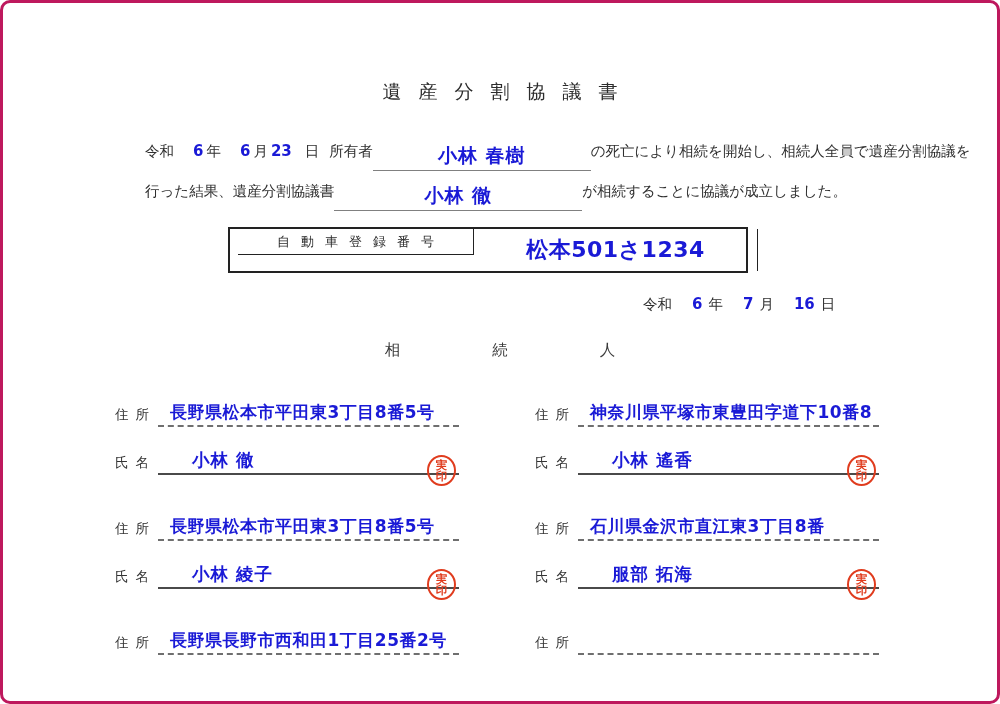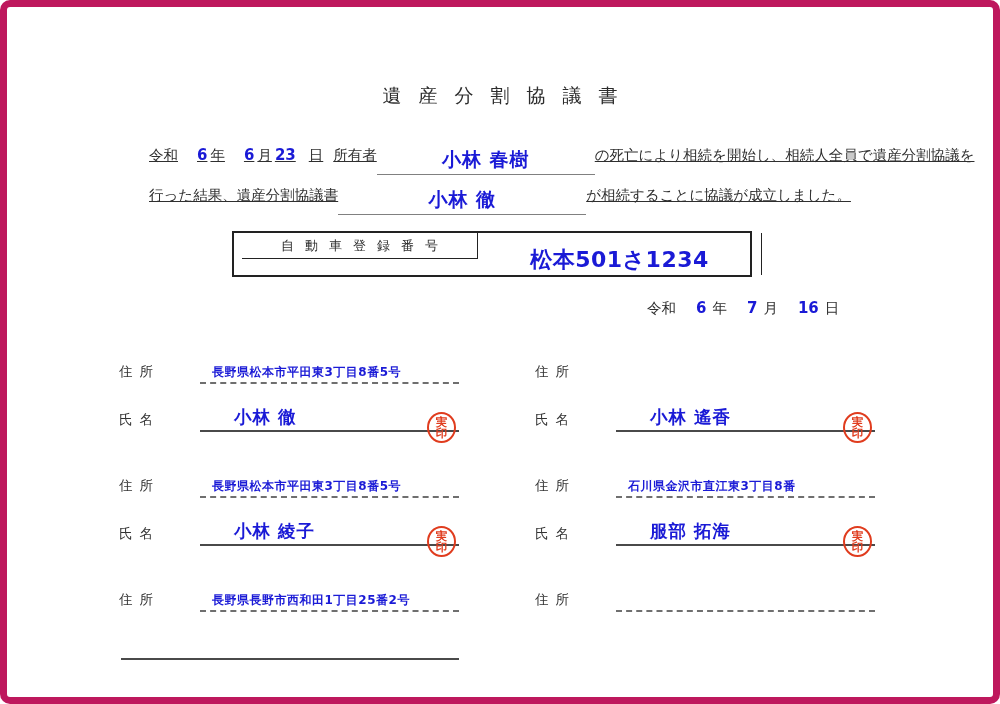--- a/index.html
+++ b/index.html
@@ -1,30 +1,30 @@
 <!DOCTYPE html>
 <html><head>
 <meta charset="utf-8">
 <style>
   html,body { margin:0; padding:0; background:#fff; }
   .page {
     width:1000px; height:704px; box-sizing:border-box;
-    background:#ffffff; border:7px solid #be185d; border-radius:10px;
+    background:#ffffff; border:3px solid #be185d; border-radius:10px;
     position:relative; overflow:hidden;
     font-family:"Liberation Serif","DejaVu Serif",serif;
     color:#333;
   }
   .title {
     margin-top:76px; text-align:center;
     font-size:19px; letter-spacing:17px; text-indent:17px;
     color:#2c2c2c; font-weight:500;
   }
   
   .intro { margin:26px 0 0 142px; font-size:14.5px; color:#2f2f2f; }
-  .intro-line { line-height:40px; white-space:nowrap;text-decoration:underline; }
+  .intro-line { line-height:40px; white-space:nowrap; }
   .hand {
     color:#1a1ad6; font-weight:bold;
     font-family:"DejaVu Sans","Liberation Sans",sans-serif;
   }
   .num { font-size:15px; padding:0 3px; }
   .gap-s { display:inline-block; width:10px; }
   .gap-m { display:inline-block; width:16px; }
   .blank {
     display:inline-block; border-bottom:1.5px solid #808080;
     text-align:center; vertical-align:bottom; line-height:26px;
@@ -38,45 +38,45 @@
     border:2px solid #222; display:grid; grid-template-columns:236px 284px;padding-left:8px;
   }
   .vt-cell { box-sizing:border-box; text-align:center; }
   .vt-head {
     border-bottom:1.5px solid #222; height:26px; line-height:26px;
     font-size:13px; color:#2c2c2c;
   }
   .vt-head-reg { letter-spacing:11px; text-indent:11px; border-right:1.5px solid #222; }
   .vt-head-chassis { letter-spacing:37px; text-indent:37px; }
   .vt-val { height:42px; display:flex; align-items:center; justify-content:center; }
-  .vt-val-reg { border-right:1.5px solid #222;align-items:flex-end; }
+  .vt-val-reg { border-right:1.5px solid #222; }
   .vt-val .hand { font-size:22px; letter-spacing:0.5px; }
   
   .agreement-date { margin:22px 0 0 640px; font-size:14.5px; white-space:nowrap; color:#2f2f2f; }
   .agreement-date .num { font-size:15px; padding:0 6px; }
   .agreement-date .unit { padding-right:14px; }
   
   .heirs-heading {
     margin-top:26px; text-align:center; font-size:15.5px;
     letter-spacing:92px; text-indent:92px; color:#3a3a3a;
   }
   .heirs-grid {
     margin:30px 118px 0 112px;
     display:grid; grid-template-columns:1fr 1fr;
     column-gap:76px; row-gap:30px;
   }
-  .heir-row { display:flex; align-items:flex-end;gap:38px; }
+  .heir-row { display:flex; align-items:flex-end; }
   .heir-row .flabel {
     font-size:13.5px; letter-spacing:7px; color:#333;
     white-space:nowrap; padding-bottom:3px; flex:0 0 auto;
   }
   .fline { flex:1 1 auto; margin-left:2px; position:relative; padding:0 0 1px 12px; white-space:nowrap; }
   .addr-row { height:36px; }
   .addr-row .fline { border-bottom:2px dashed #6f6f6f; }
-  .addr-text { font-size:12px; letter-spacing:0.5px; }
+  .addr-text { font-size:17px; letter-spacing:0.5px; }
   .name-row { margin-top:11px; height:37px; }
   .name-row .fline { border-bottom:2px solid #4a4a4a; padding-left:34px; }
   .name-text { font-size:17.5px; letter-spacing:1px; }
   .seal {
     position:absolute; right:3px; bottom:-13px;
     width:29px; height:31px; box-sizing:border-box;
     border:2.5px solid #e03c1e; border-radius:50%;
     color:#e03c1e; background:transparent;
     display:flex; flex-direction:column; align-items:center; justify-content:center;
     font-size:11.5px; line-height:11px; font-weight:bold;
@@ -97,40 +97,42 @@
 
   <div class="vehicle-table">
     <div class="vt-cell vt-head vt-head-reg">自動車登録番号</div>
     <div class="vt-cell vt-val vt-val-reg">
         <span class="hand">松本501さ1234</span>
       </div>
   </div>
 
   <div class="agreement-date"><span class="unit">令和</span><span class="hand num">6</span><span class="unit">年</span><span class="hand num">7</span><span class="unit">月</span><span class="hand num">16</span><span>日</span></div>
 
+  <div class="heirs-heading">相続人</div>
 
   <div class="heirs-grid">
 
     <div class="heir-block">
       <div class="heir-row addr-row">
         <span class="flabel">住所</span>
         <span class="fline"><span class="hand addr-text">長野県松本市平田東3丁目8番5号</span></span>
       </div>
       <div class="heir-row name-row">
         <span class="flabel">氏名</span>
         <span class="fline"><span class="hand name-text">小林 徹</span><span class="seal">
               <span>実</span>
               <span>印</span>
             </span></span>
       </div>
     </div>
 
     <div class="heir-block">
       <div class="heir-row addr-row">
         <span class="flabel">住所</span>
+        <span class="fline"><span class="hand addr-text">神奈川県平塚市東豊田字道下10番8</span></span>
       </div>
       <div class="heir-row name-row">
         <span class="flabel">氏名</span>
         <span class="fline"><span class="hand name-text">小林 遙香</span><span class="seal">
               <span>実</span>
               <span>印</span>
             </span></span>
       </div>
     </div>
 

